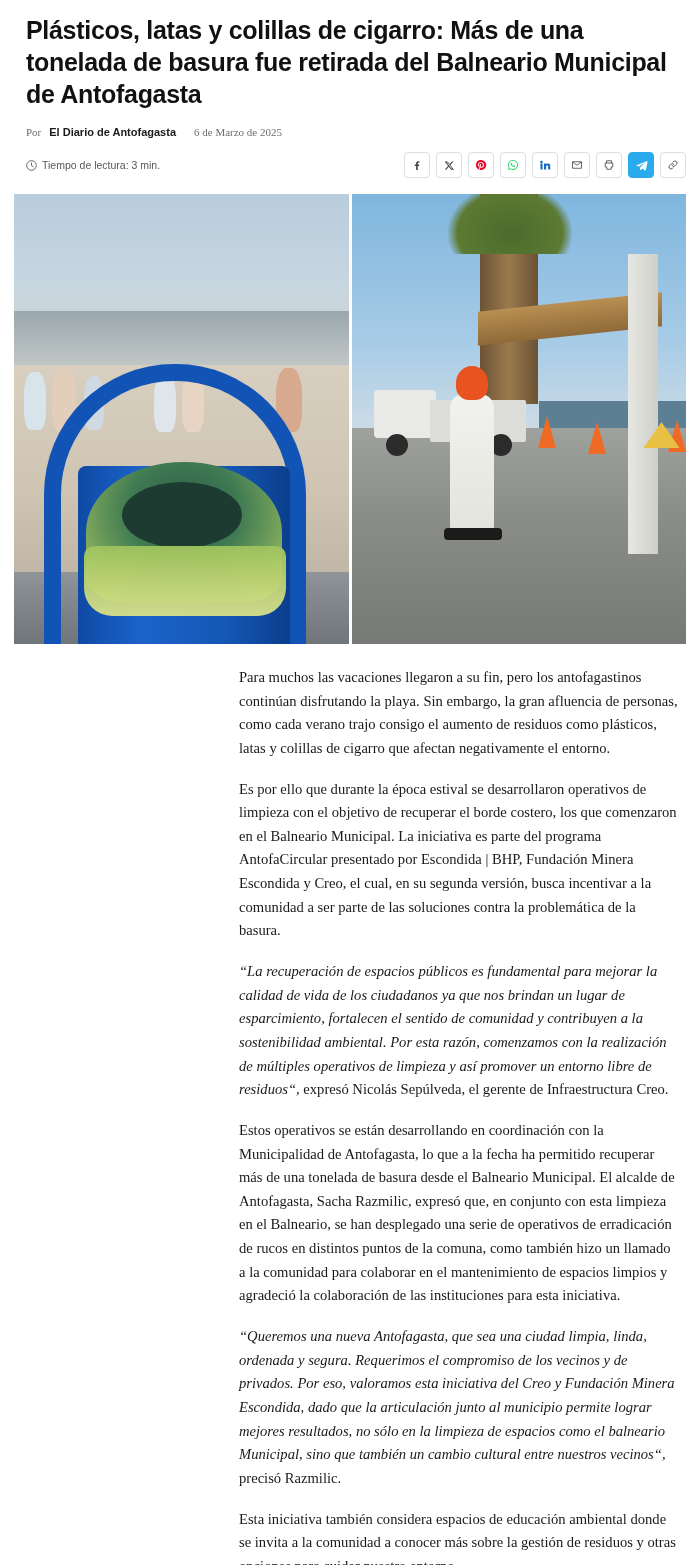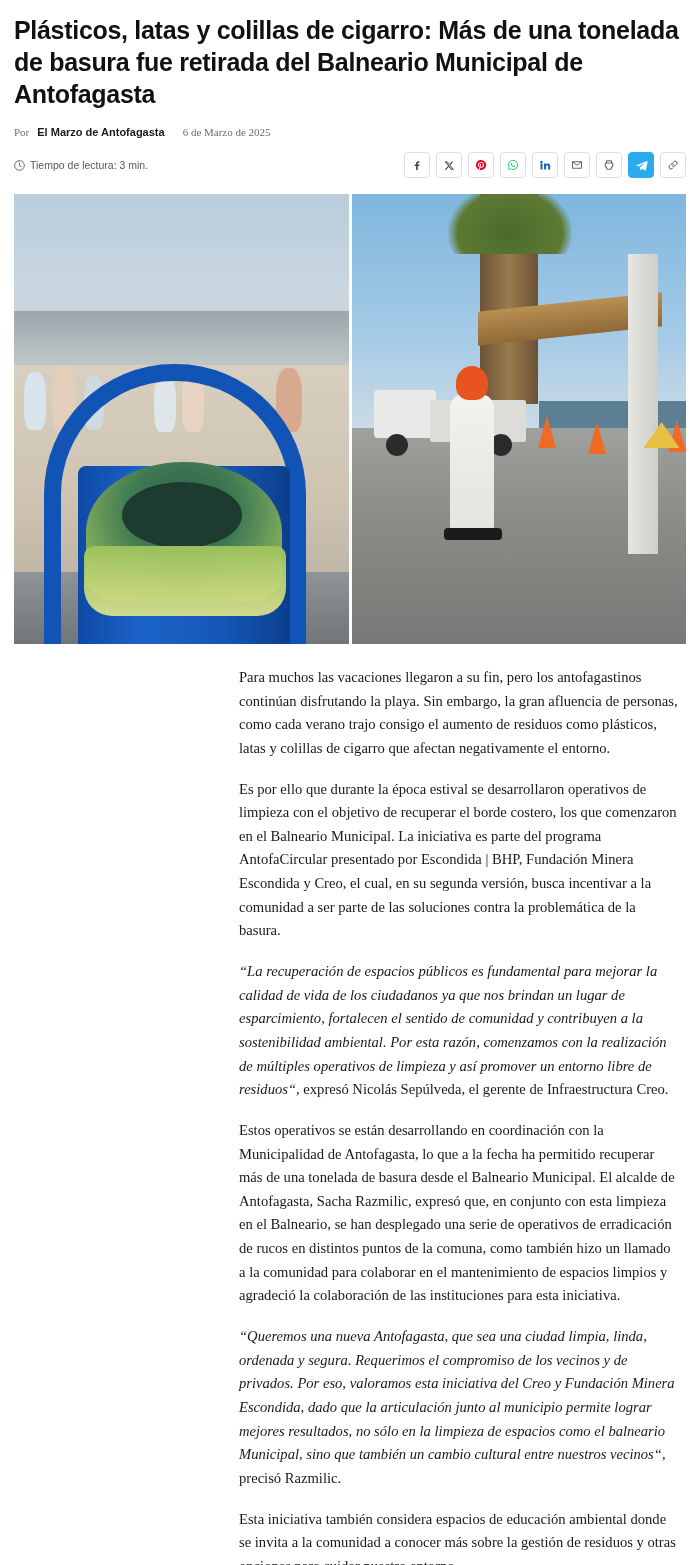--- a/index.html
+++ b/index.html
@@ -14,21 +14,21 @@
     color: #1a1a1a;
   }
   .page {
     width: 700px;
     min-height: 1565px;
     position: relative;
     background: #fff;
     overflow: hidden;
   }
   .article-header {
-    padding: 14px 14px 0 14px;
+    padding: 14px 14px 0 26px;
   }
   .headline {
     font-family: "Liberation Sans", sans-serif;
     font-weight: bold;
     font-size: 25px;
     line-height: 1.28;
     letter-spacing: -0.3px;
     color: #111111;
     margin: 0 0 16px 0;
   }
@@ -278,21 +278,21 @@
 
 <div class="page">
 
   <div class="article-header">
 
     <h1 class="headline">Plásticos, latas y colillas de cigarro: Más de una tonelada de basura fue retirada del Balneario Municipal de Antofagasta</h1>
 
 
     <div class="byline-row">
       <span class="byline-prefix">Por</span>
-      <span class="byline-author">El Marzo de Antofagasta</span>
+      <span class="byline-author">El Diario de Antofagasta</span>
       <span class="byline-date">6 de Marzo de 2025</span>
     </div>
 
     <div class="meta-share-row">
 
       <div class="reading-time">
         <span class="clock-icon">
           <svg width="11" height="11" viewBox="0 0 16 16">
             <circle cx="8" cy="8" r="7" fill="none" stroke="#53585c" stroke-width="1.3"></circle>
             <path d="M8 4.3V8.2l2.6 1.6" fill="none" stroke="#53585c" stroke-width="1.3" stroke-linecap="round"></path>

